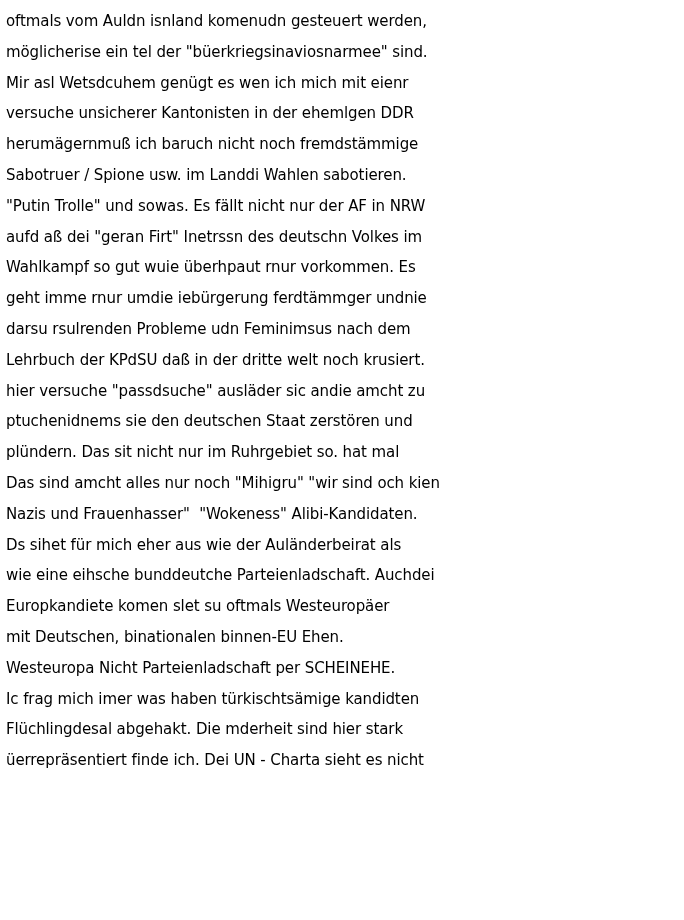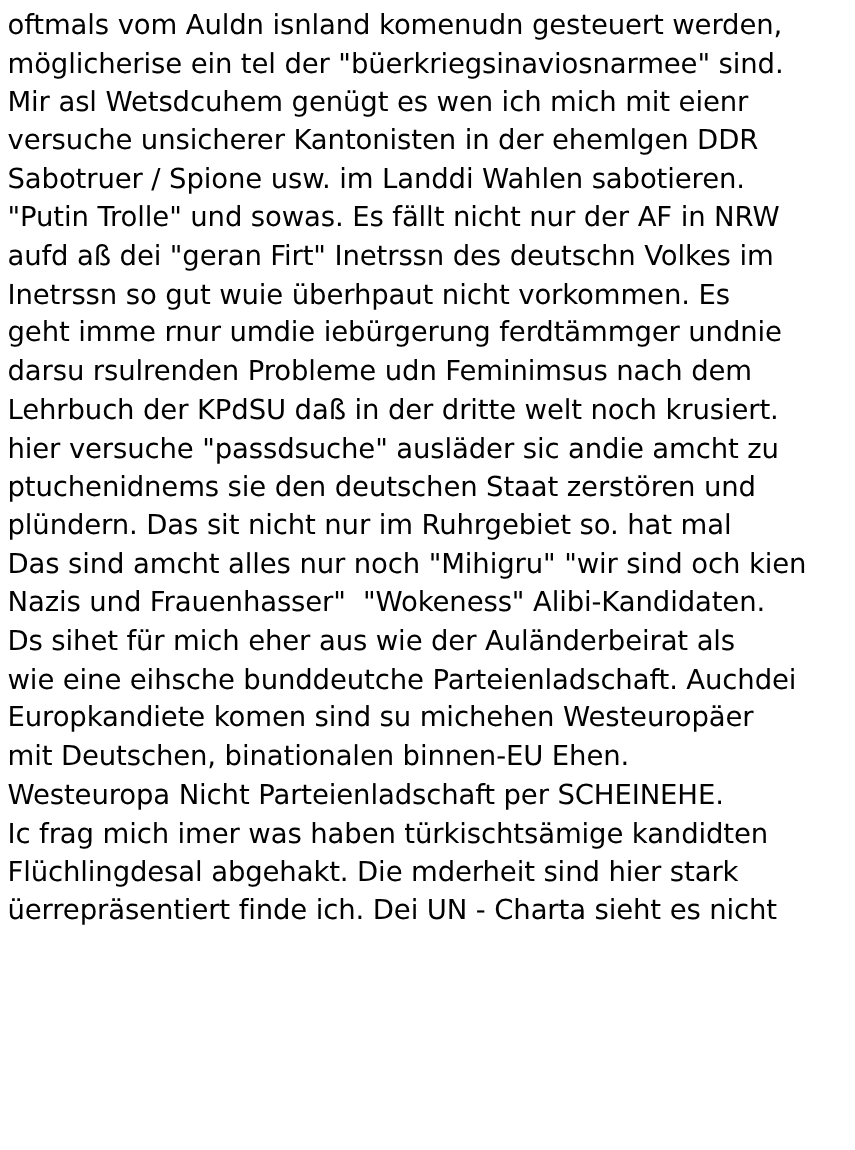--- a/index.html
+++ b/index.html
@@ -12,48 +12,49 @@
     height: 920px;
     overflow: hidden;
     font-family: "DejaVu Sans", sans-serif;
     color: #000000;
   }
   #document-body {
     padding: 6px 6px 0 6px;
     box-sizing: border-box;
   }
   .text-line {
-    font-size: 22px;
+    font-size: 15px;
     line-height: 30.8px;
     white-space: pre;
     letter-spacing: -0.1px;
     color: #000000;
   }
 </style>
 </head>
 <body>
 
 <div id="document-body">
   <div class="text-line">oftmals vom Auldn isnland komenudn gesteuert werden,</div>
   <div class="text-line">möglicherise ein tel der "büerkriegsinaviosnarmee" sind.</div>
   <div class="text-line">Mir asl Wetsdcuhem genügt es wen ich mich mit eienr</div>
   <div class="text-line">versuche unsicherer Kantonisten in der ehemlgen DDR</div>
+  <div class="text-line">herumägernmuß ich baruch nicht noch fremdstämmige</div>
   <div class="text-line">Sabotruer / Spione usw. im Landdi Wahlen sabotieren.</div>
   <div class="text-line">"Putin Trolle" und sowas. Es fällt nicht nur der AF in NRW</div>
   <div class="text-line">aufd aß dei "geran Firt" Inetrssn des deutschn Volkes im</div>
-  <div class="text-line">Inetrssn so gut wuie überhpaut nicht vorkommen. Es</div>
+  <div class="text-line">Wahlkampf so gut wuie überhpaut rnur vorkommen. Es</div>
   <div class="text-line">geht imme rnur umdie iebürgerung ferdtämmger undnie</div>
   <div class="text-line">darsu rsulrenden Probleme udn Feminimsus nach dem</div>
   <div class="text-line">Lehrbuch der KPdSU daß in der dritte welt noch krusiert.</div>
   <div class="text-line">hier versuche "passdsuche" ausläder sic andie amcht zu</div>
   <div class="text-line">ptuchenidnems sie den deutschen Staat zerstören und</div>
   <div class="text-line">plündern. Das sit nicht nur im Ruhrgebiet so. hat mal</div>
   <div class="text-line">Das sind amcht alles nur noch "Mihigru" "wir sind och kien</div>
   <div class="text-line">Nazis und Frauenhasser"  "Wokeness" Alibi-Kandidaten.</div>
   <div class="text-line">Ds sihet für mich eher aus wie der Auländerbeirat als</div>
   <div class="text-line">wie eine eihsche bunddeutche Parteienladschaft. Auchdei</div>
-  <div class="text-line">Europkandiete komen sind su michehen Westeuropäer</div>
+  <div class="text-line">Europkandiete komen slet su oftmals Westeuropäer</div>
   <div class="text-line">mit Deutschen, binationalen binnen-EU Ehen.</div>
   <div class="text-line">Westeuropa Nicht Parteienladschaft per SCHEINEHE.</div>
   <div class="text-line">Ic frag mich imer was haben türkischtsämige kandidten</div>
   <div class="text-line">Flüchlingdesal abgehakt. Die mderheit sind hier stark</div>
   <div class="text-line">üerrepräsentiert finde ich. Dei UN - Charta sieht es nicht</div>
 </div>
 
 </body></html>

